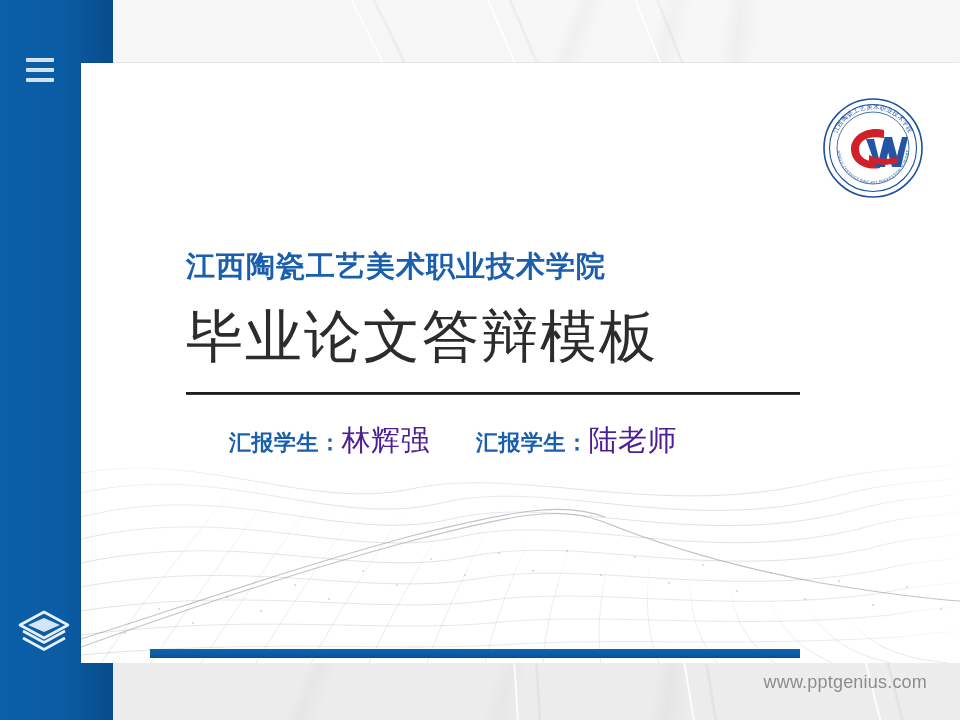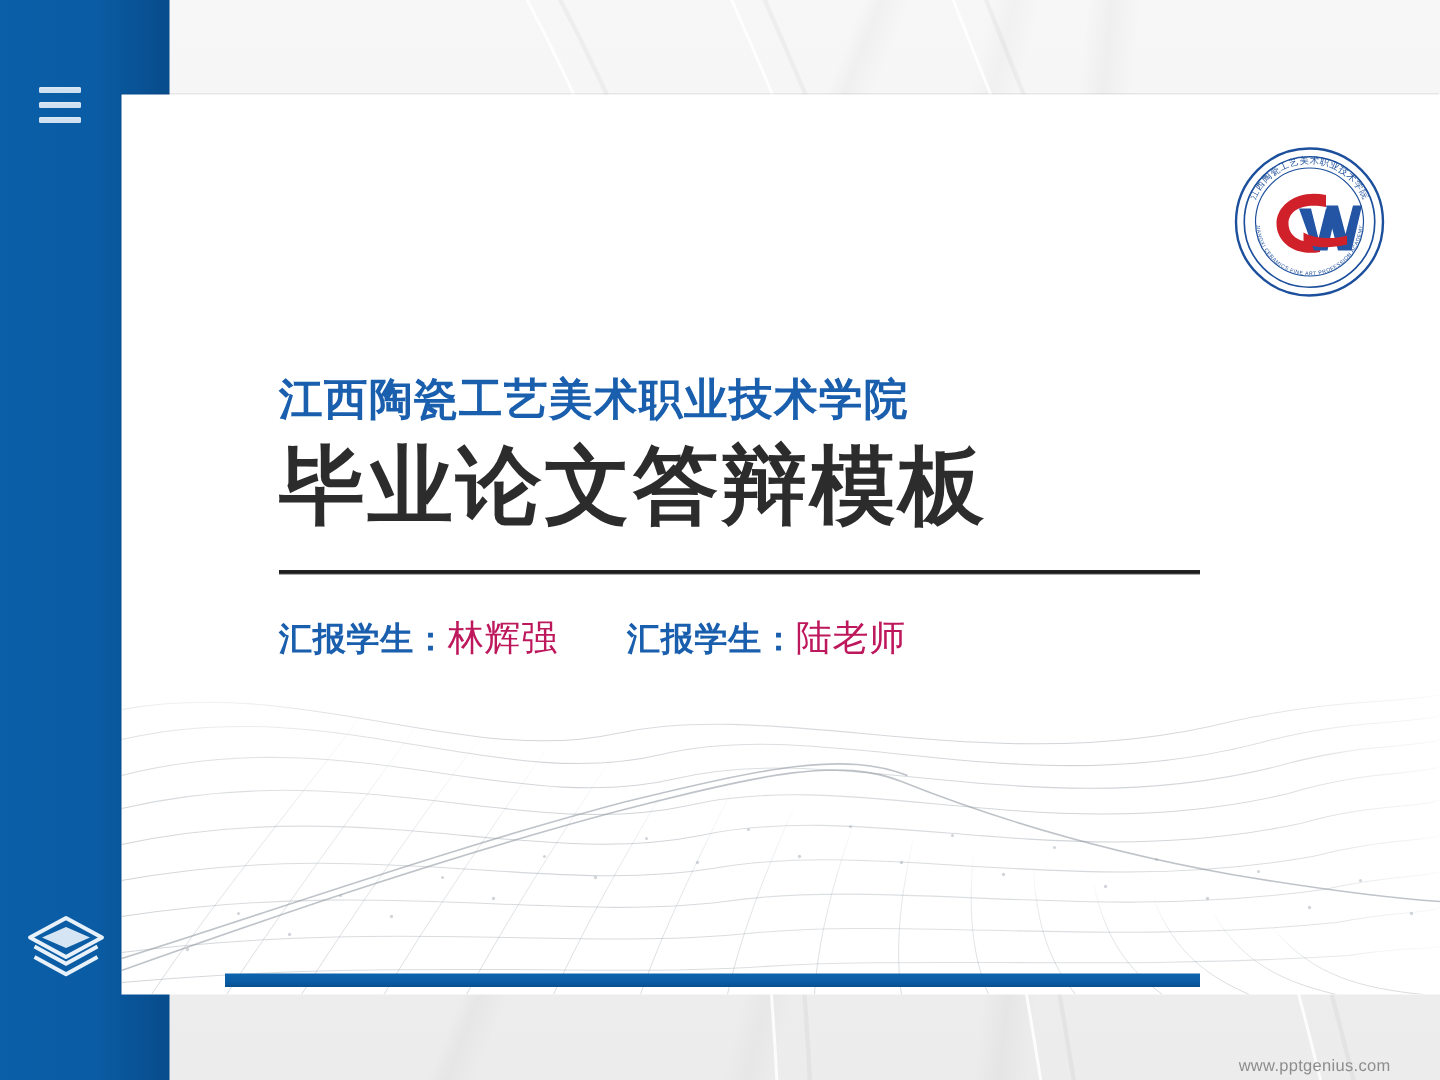--- a/index.html
+++ b/index.html
@@ -54,41 +54,42 @@
 
   
   .content { position:absolute; left:105px; top:185px; width:720px; }
 
   .univ-name {
     font-size:29px; font-weight:bold; color:#1a5fae;
     letter-spacing:1px; line-height:1.25; white-space:nowrap;
     font-family:"DejaVu Sans","Liberation Sans",sans-serif;
   }
   .main-title {
-    margin-top:8px;
-    font-size:57px; font-weight:bold; color:#2c2c2c;
+    margin-top:20px;
+    font-size:57px; font-weight:normal; color:#2c2c2c;
     letter-spacing:2px; line-height:1.15; white-space:nowrap;
     font-family:"DejaVu Sans","Liberation Sans",sans-serif;
   }
   .rule {
     margin-top:22px; width:614px; height:3px;
     background:linear-gradient(180deg,#262626 0%,#1a1a1a 55%,#555 100%);
   }
   .byline {
     margin-top:26px; display:flex; align-items:baseline; white-space:nowrap;
     font-family:Liberation Mono, monospace;
+    margin-left:43px;
   }
   .byline .lbl  { font-size:22px; font-weight:bold; color:#1a5fae; letter-spacing:.5px; }
-  .byline .val  { font-size:24px; color:#be185d; letter-spacing:.5px;text-align:center; }
+  .byline .val  { font-size:29px; color:#4c1d95; letter-spacing:.5px;text-align:center; }
   .byline .gap  { display:inline-block; width:46px; }
 
   
   .watermark {
-    position:absolute; right:33px; bottom:3px;
-    font-size:11px; color:#8d8d8d; letter-spacing:.2px;
+    position:absolute; right:33px; bottom:27px;
+    font-size:18px; color:#8d8d8d; letter-spacing:.2px;
     font-family:"Liberation Sans","DejaVu Sans",sans-serif;
   }
 </style>
 </head>
 <body>
 
 <div id="stage">
 
   <div class="page-bg">
     <svg viewBox="0 0 960 720" preserveAspectRatio="none" aria-hidden="true">

